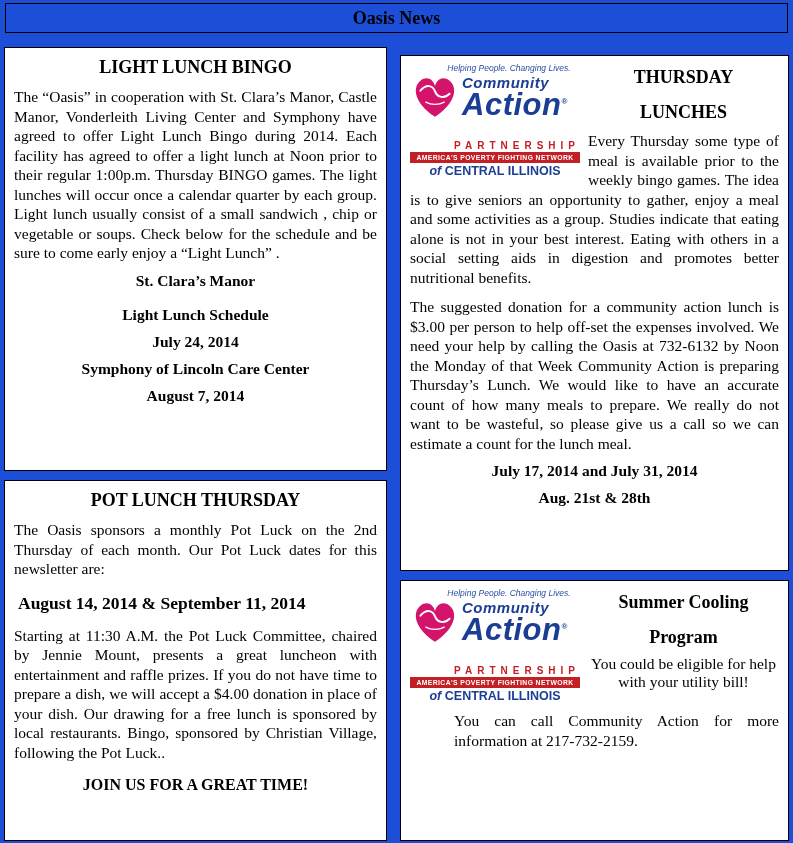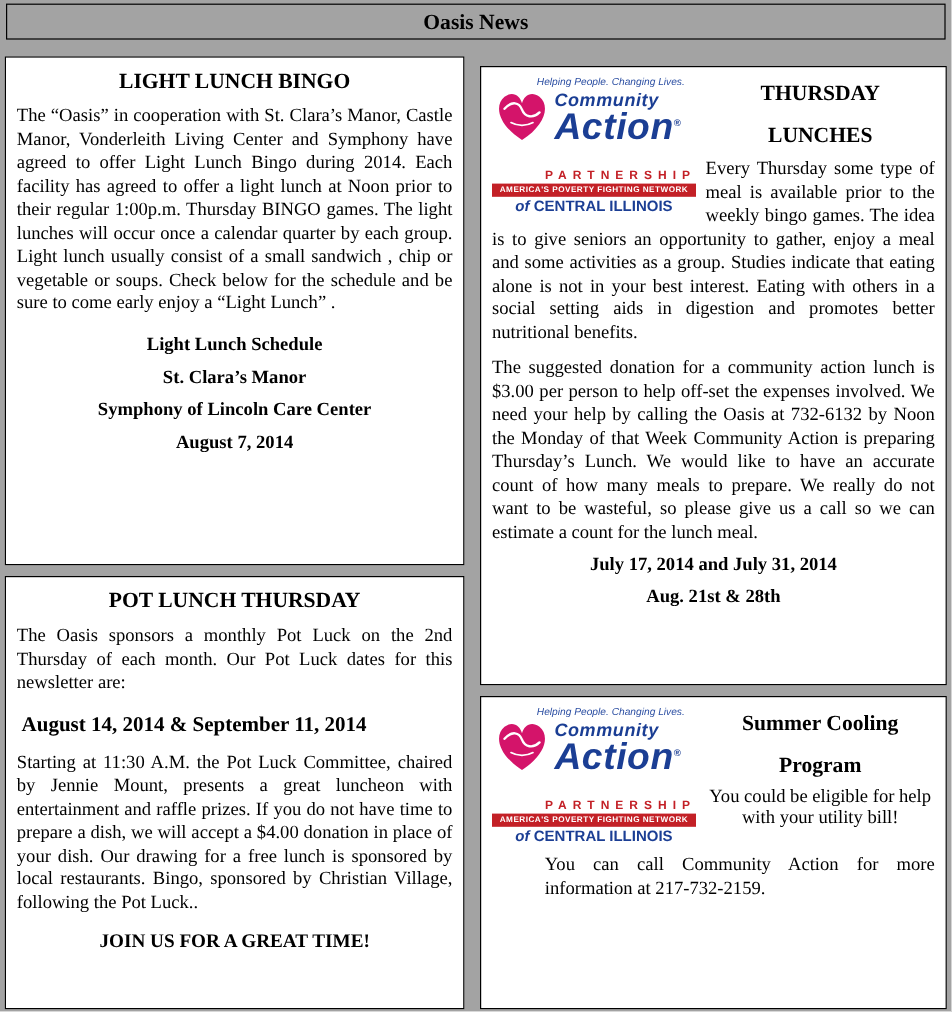--- a/index.html
+++ b/index.html
@@ -1,18 +1,18 @@
 <!DOCTYPE html>
 <html><head>
 <meta charset="utf-8">
 <style>
   * { margin: 0; padding: 0; box-sizing: border-box; }
   html, body { background: #ffffff; }
   body { font-family: "Liberation Serif", serif; color: #000; }
-  .page { position: relative; width: 793px; height: 843px; background: #a3a3a3; overflow: hidden; }
+  .page { position: relative; width: 793px; height: 843px; background: #1d4ed8; overflow: hidden; }
 
   .header-box {
     position: absolute; left: 5px; top: 3px; width: 783px; height: 30px;
     border: 1.5px solid #000; display: flex; align-items: center; justify-content: center;
   }
   .header-box h1 { font-size: 18px; font-weight: bold; }
 
   .box { position: absolute; border: 1.5px solid #000; padding: 7px 9px; background: #fff; }
   .box-llb      { left: 4px;   top: 47px;  width: 383px; height: 424px; }
   .box-potluck  { left: 4px;   top: 480px; width: 383px; height: 361px; }
@@ -54,22 +54,23 @@
 
 <div class="page">
 
   <div class="header-box">
     <h1>Oasis News</h1>
   </div>
 
   <section class="box box-llb">
     <h2 class="section-title">LIGHT LUNCH BINGO</h2>
     <p class="body-text">The “Oasis” in cooperation with St. Clara’s Manor, Castle Manor, Vonderleith Living Center and Symphony have agreed to offer Light Lunch Bingo during 2014. Each facility has agreed to offer a light lunch at Noon prior to their regular 1:00p.m. Thursday BINGO games. The light lunches will occur once a calendar quarter by each group. Light lunch usually consist of a small sandwich , chip or vegetable or soups. Check below for the schedule and be sure to come early enjoy a “Light Lunch” .</p>
+    <p class="sched-line">St. Clara’s Manor</p>
     <p class="sched-line sched-title">Light Lunch Schedule</p>
-    <p class="sched-line">St. Clara’s Manor</p>
+    <p class="sched-line">July 24, 2014</p>
     <p class="sched-line">Symphony of Lincoln Care Center</p>
     <p class="sched-line">August 7, 2014</p>
   </section>
 
   <section class="box box-potluck">
     <h2 class="section-title">POT LUNCH THURSDAY</h2>
     <p class="body-text">The Oasis sponsors a monthly Pot Luck on the 2nd Thursday of each month. Our Pot Luck dates for this newsletter are:</p>
     <p class="big-dates">August 14, 2014 &amp; September 11, 2014</p>
     <p class="body-text">Starting at 11:30 A.M. the Pot Luck Committee, chaired by Jennie Mount, presents a great luncheon with entertainment and raffle prizes. If you do not have time to prepare a dish, we will accept a $4.00 donation in place of your dish. Our drawing for a free lunch is sponsored by local restaurants. Bingo, sponsored by Christian Village, following the Pot Luck..</p>
     <p class="footer-line">JOIN US FOR A GREAT TIME!</p>

